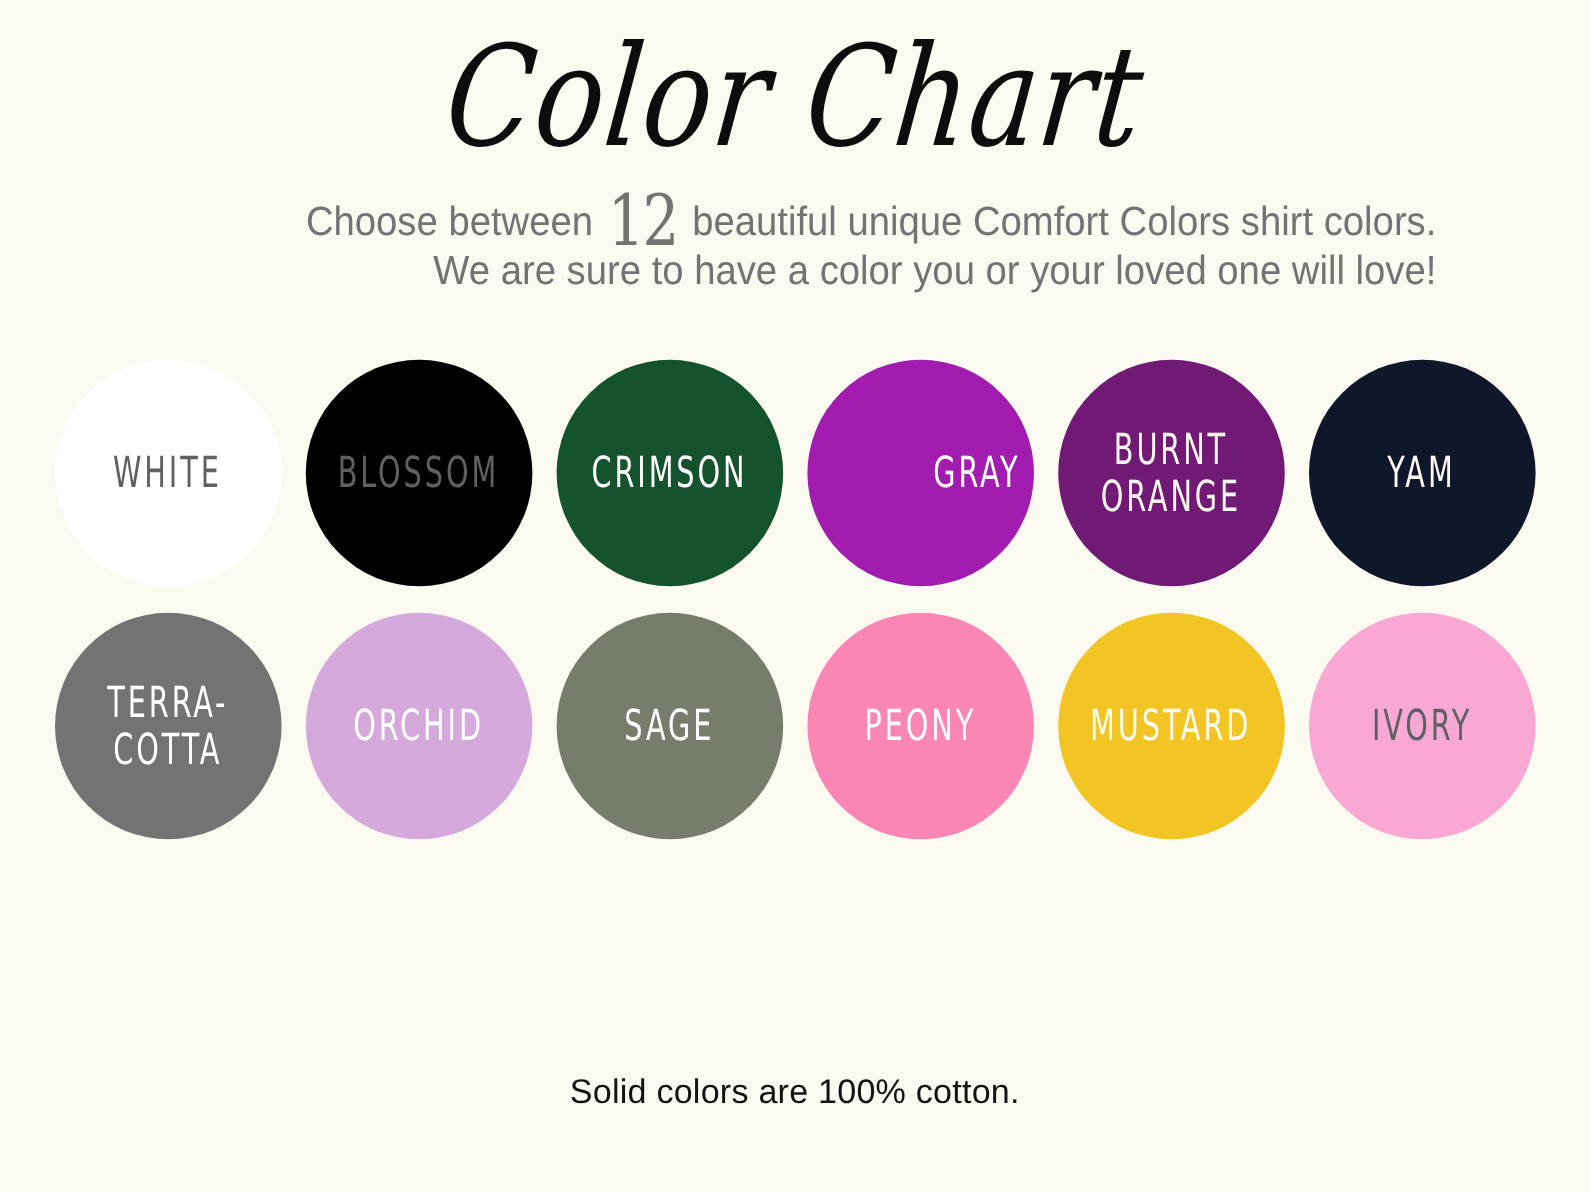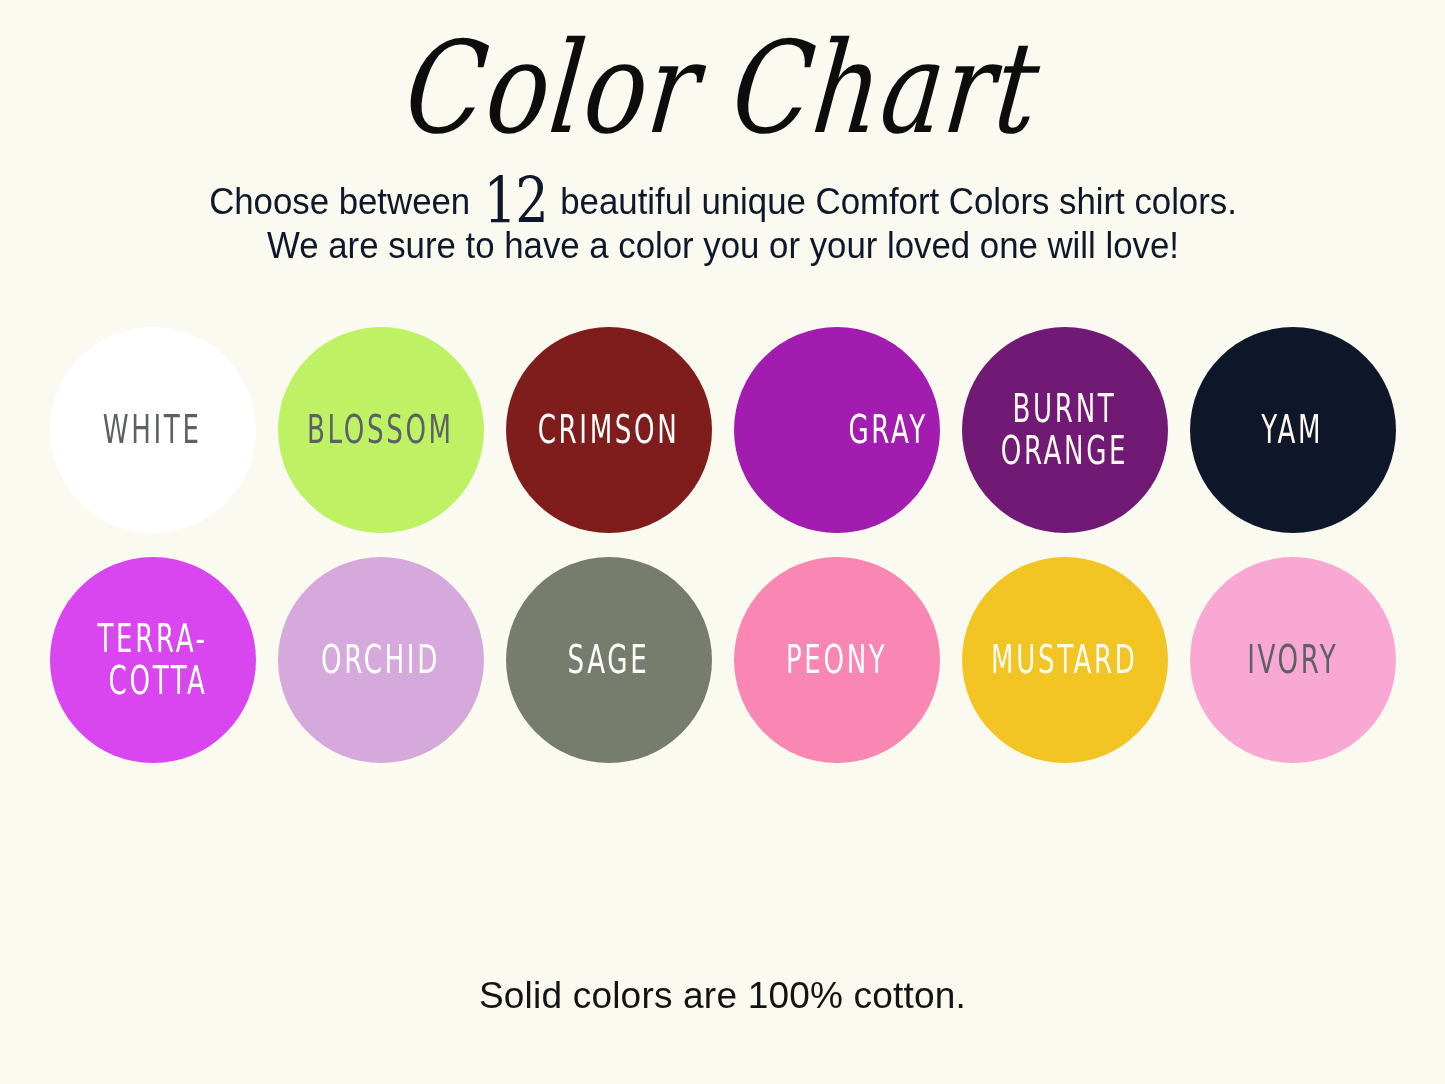--- a/index.html
+++ b/index.html
@@ -42,22 +42,22 @@
     color: #0D0D0D;
     letter-spacing: 1px;
     transform: skewX(-6deg) scaleY(1.22);
     white-space: nowrap;
   }
 
   
   .subtitle {
     margin-top: 22px;
     width: 1240px;
-    text-align: center;
-    color: #0f172a;
+    text-align: right;
+    color: #737373;
     font-family: "Liberation Sans", sans-serif;
     font-size: 37px;
     line-height: 44px;
     font-weight: 400;
   }
   .subtitle .line {
     display: block;
     transform: scaleX(0.94);
   }
   .big-number {
@@ -110,21 +110,21 @@
   }
 
   
   .footer {
     position: absolute;
     left: 0;
     right: 0;
     top: 975px;
     text-align: center;
     font-family: "Liberation Sans", sans-serif;
-    font-size: 37px;
+    font-size: 31px;
     color: #131313;
     letter-spacing: 0.2px;
   }
 </style>
 </head>
 <body style="background: rgb(250, 250, 241);">
 
 <div class="page">
 
   <div class="title-wrap">
@@ -133,37 +133,37 @@
 
   <div class="subtitle">
     <span class="line"><span>Choose between</span> <span class="big-number">12</span> <span>beautiful unique Comfort Colors shirt colors.</span></span>
     <span class="line">We are sure to have a color you or your loved one will love!</span>
   </div>
 
   <div class="grid">
     <div class="swatch" style="background: rgb(255, 255, 255);">
       <span class="swatch-label" style="color: rgb(94, 97, 100);">WHITE</span>
     </div>
-    <div class="swatch" style="background: #bef264;">
+    <div class="swatch" style="background: #000000;">
       <span class="swatch-label" style="color: rgb(94, 97, 100);">BLOSSOM</span>
     </div>
-    <div class="swatch" style="background: #7f1d1d;">
+    <div class="swatch" style="background: #14532d;">
       <span class="swatch-label" style="color: rgb(255, 255, 255);">CRIMSON</span>
     </div>
     <div class="swatch" style="background: #a21caf; justify-content: flex-end;">
       <span class="swatch-label" style="color: rgb(255, 255, 255);">GRAY</span>
     </div>
     <div class="swatch" style="background: #701a75;">
       <span class="swatch-label" style="color: rgb(255, 248, 238);">BURNT
 ORANGE</span>
     </div>
     <div class="swatch" style="background: #0f172a;">
       <span class="swatch-label" style="color: rgb(255, 248, 238);">YAM</span>
     </div>
-    <div class="swatch" style="background: #d946ef; text-align: right;">
+    <div class="swatch" style="background: #737373;">
       <span class="swatch-label" style="color: rgb(255, 255, 255);">TERRA-
 COTTA</span>
     </div>
     <div class="swatch" style="background: rgb(213, 169, 220);">
       <span class="swatch-label" style="color: rgb(255, 255, 255);">ORCHID</span>
     </div>
     <div class="swatch" style="background: rgb(118, 125, 109);">
       <span class="swatch-label" style="color: rgb(255, 255, 255);">SAGE</span>
     </div>
     <div class="swatch" style="background: rgb(250, 134, 180);">

